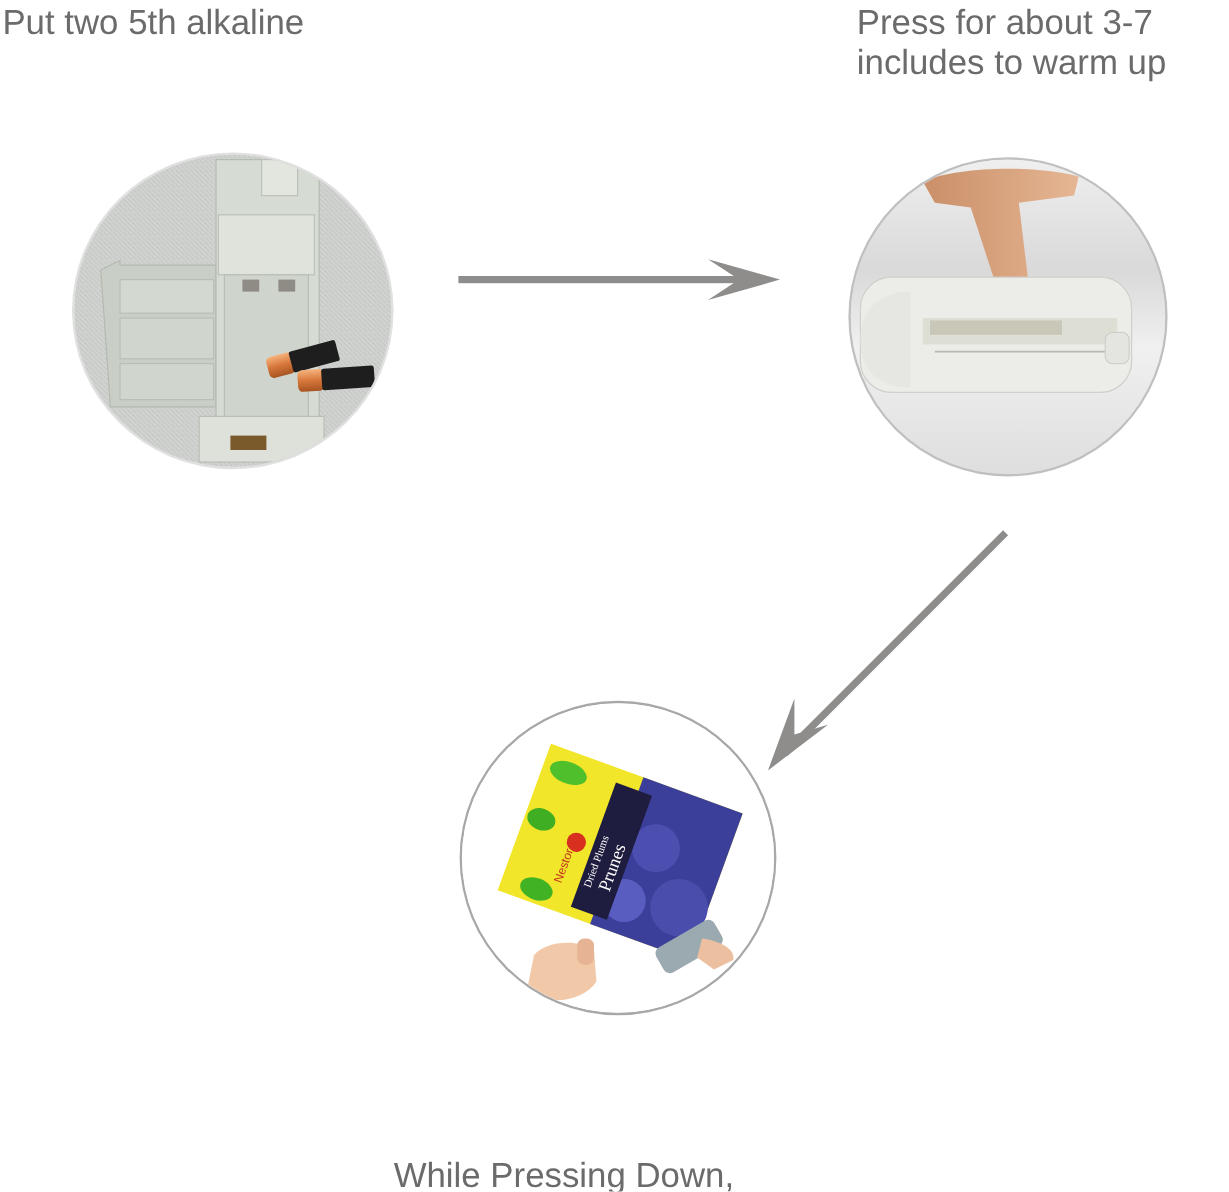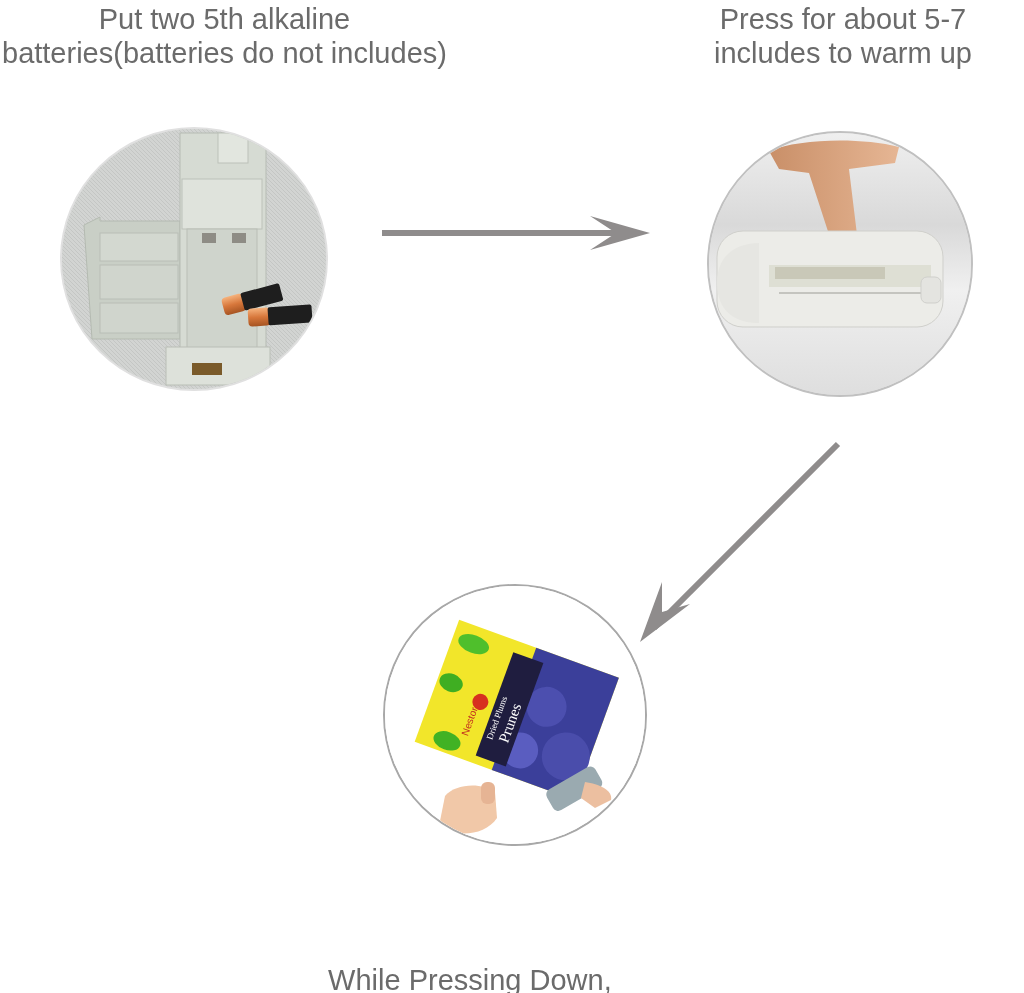--- a/index.html
+++ b/index.html
@@ -1,39 +1,38 @@
 <!DOCTYPE html>
 <html><head>
   <meta charset="utf-8">
   <style>
     html, body { margin: 0; padding: 0; background: #ffffff; }
     body { width: 1024px; height: 993px; position: relative; overflow: hidden;
            font-family: "Liberation Sans", sans-serif; color: #6d6d6d; }
     .caption { position: absolute; font-size: 29px; line-height: 34px; color: #6b6b6b; white-space: nowrap; }
-    .caption div { display: block; text-align: center; }
+    .caption div { display: block; }
     #cap1 { left: 2px; top: 2px; }
     #cap2 { left: 714px; top: 2px; }
     #cap3 { left: 320px; top: 895px; line-height: 34px; }
     .circle { position: absolute; border-radius: 50%; overflow: hidden; border: 2px solid #c8c8c8; box-sizing: border-box; }
     #c1 { left: 60px; top: 127px; width: 268px; height: 264px; background: #d4d6d4; border-color: #e0e0e0; }
     #c2 { left: 707px; top: 131px; width: 266px; height: 266px; background: #e6e6e6; border-color: #c0c0c0; }
     #c3 { left: 383px; top: 584px; width: 264px; height: 262px; background: #ffffff; border-color: #a8a8a8; }
     svg { display: block; }
     .arrow { position: absolute; }
   </style>
 </head>
 <body>
 
 <div id="cap1" class="caption">
   <div>Put two 5th alkaline</div>
-  <div>batteries(batteries do not includes)</div>
 </div>
 
 <div id="cap2" class="caption">
-  <div>Press for about 5-7</div>
+  <div>Press for about 3-7</div>
   <div>includes to warm up</div>
 </div>
 
 <div id="cap3" class="caption" style="white-space:pre;">
   <div> While Pressing Down,</div>
   
   
 </div>
 
 <div id="c1" class="circle">

